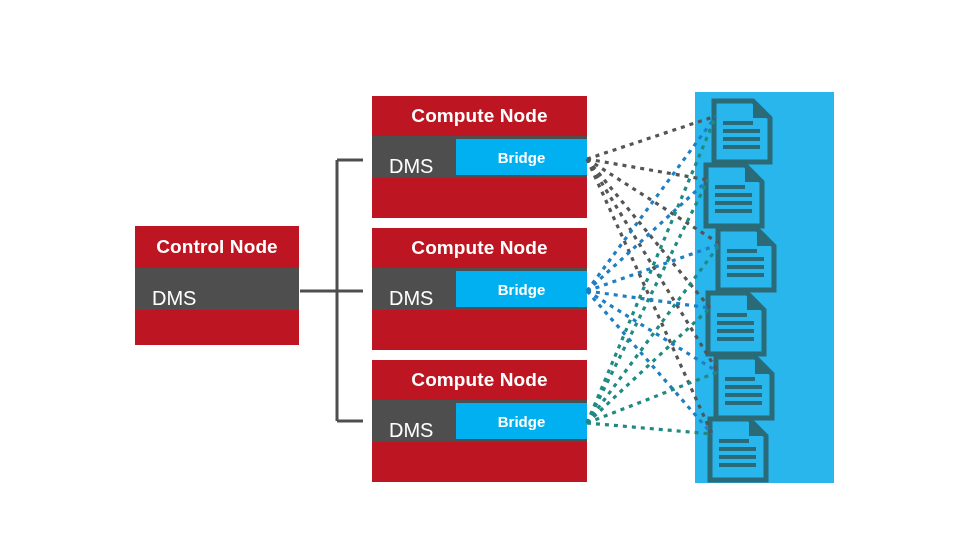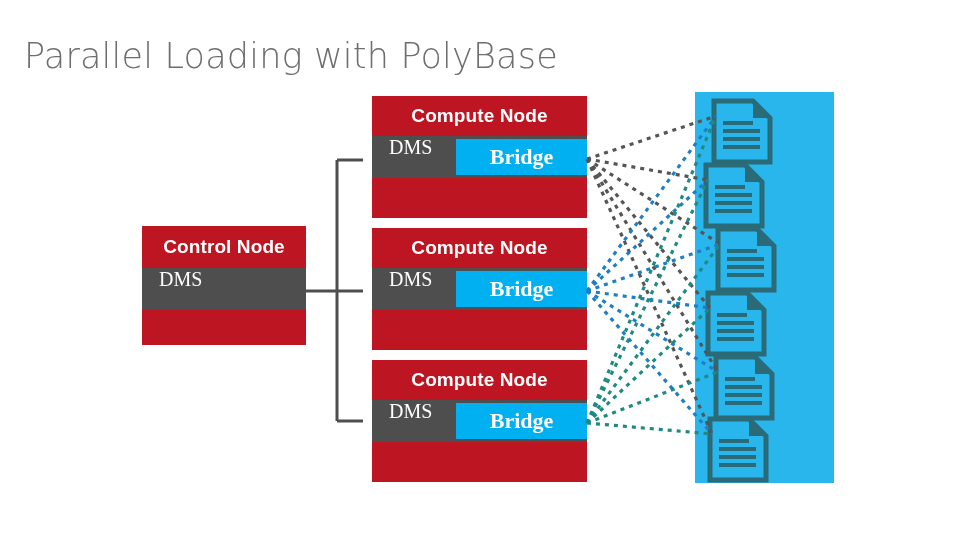--- a/index.html
+++ b/index.html
@@ -47,50 +47,49 @@
     font-weight: bold;
     display: flex;
     align-items: center;
     justify-content: center;
     font-size: 19px;
     letter-spacing: 0.1px;
   }
   .node-body {
     background: #4e4e4e;
     display: flex;
-    align-items: flex-start;
+    align-items: flex-end;
     position: relative;
-    font-family: Liberation Serif, serif;
   }
   .node-dms {
     color: #ffffff;
     font-size: 20px;
     font-weight: normal;
     padding-left: 17px;
     white-space: nowrap;
     z-index: 2;
   }
   .node-bridge {
     position: absolute;
     background: #00b0f0;
     color: #ffffff;
     font-weight: bold;
-    font-size: 22px;
+    font-size: 15px;
     display: flex;
     align-items: center;
     justify-content: center;
     top: 3px;
     bottom: 3px;
   }
   .node-footer {
     background: #bd1622;
   }
 
   
-  #control-node { left: 126px; top: 226px; width: 173px; height: 119px; margin-left: 7px; }
+  #control-node { left: 126px; top: 226px; width: 173px; height: 119px; }
   #control-node .node-header { height: 42px; }
   #control-node .node-body   { height: 42px; }
   #control-node .node-footer { height: 35px; }
 
   
   .compute-node { left: 363px; width: 224px; height: 122px; }
   .compute-node .node-header { height: 40px; }
   .compute-node .node-body   { height: 42px; }
   .compute-node .node-footer { height: 40px; }
   .compute-node .node-bridge { left: 84px; right: 0px; }
@@ -137,21 +136,20 @@
     width: 960px; height: 540px;
     pointer-events: none;
   }
   #docs-layer { position: absolute; left:0; top:0; width:139px; height:391px; }
 </style>
 </head>
 <body>
 
 <div id="slide">
 
-  <div id="slide-title">Parallel Loading with PolyBase</div>
 
   <svg id="tree-connector" viewBox="0 0 80 280" width="80" height="280">
     <g stroke="#4e4e4e" stroke-width="3" fill="none">
 
       <line x1="0" y1="141" x2="37" y2="141"></line>
 
       <line x1="37" y1="10" x2="37" y2="271"></line>
 
       <line x1="37" y1="10" x2="63" y2="10"></line>
 

